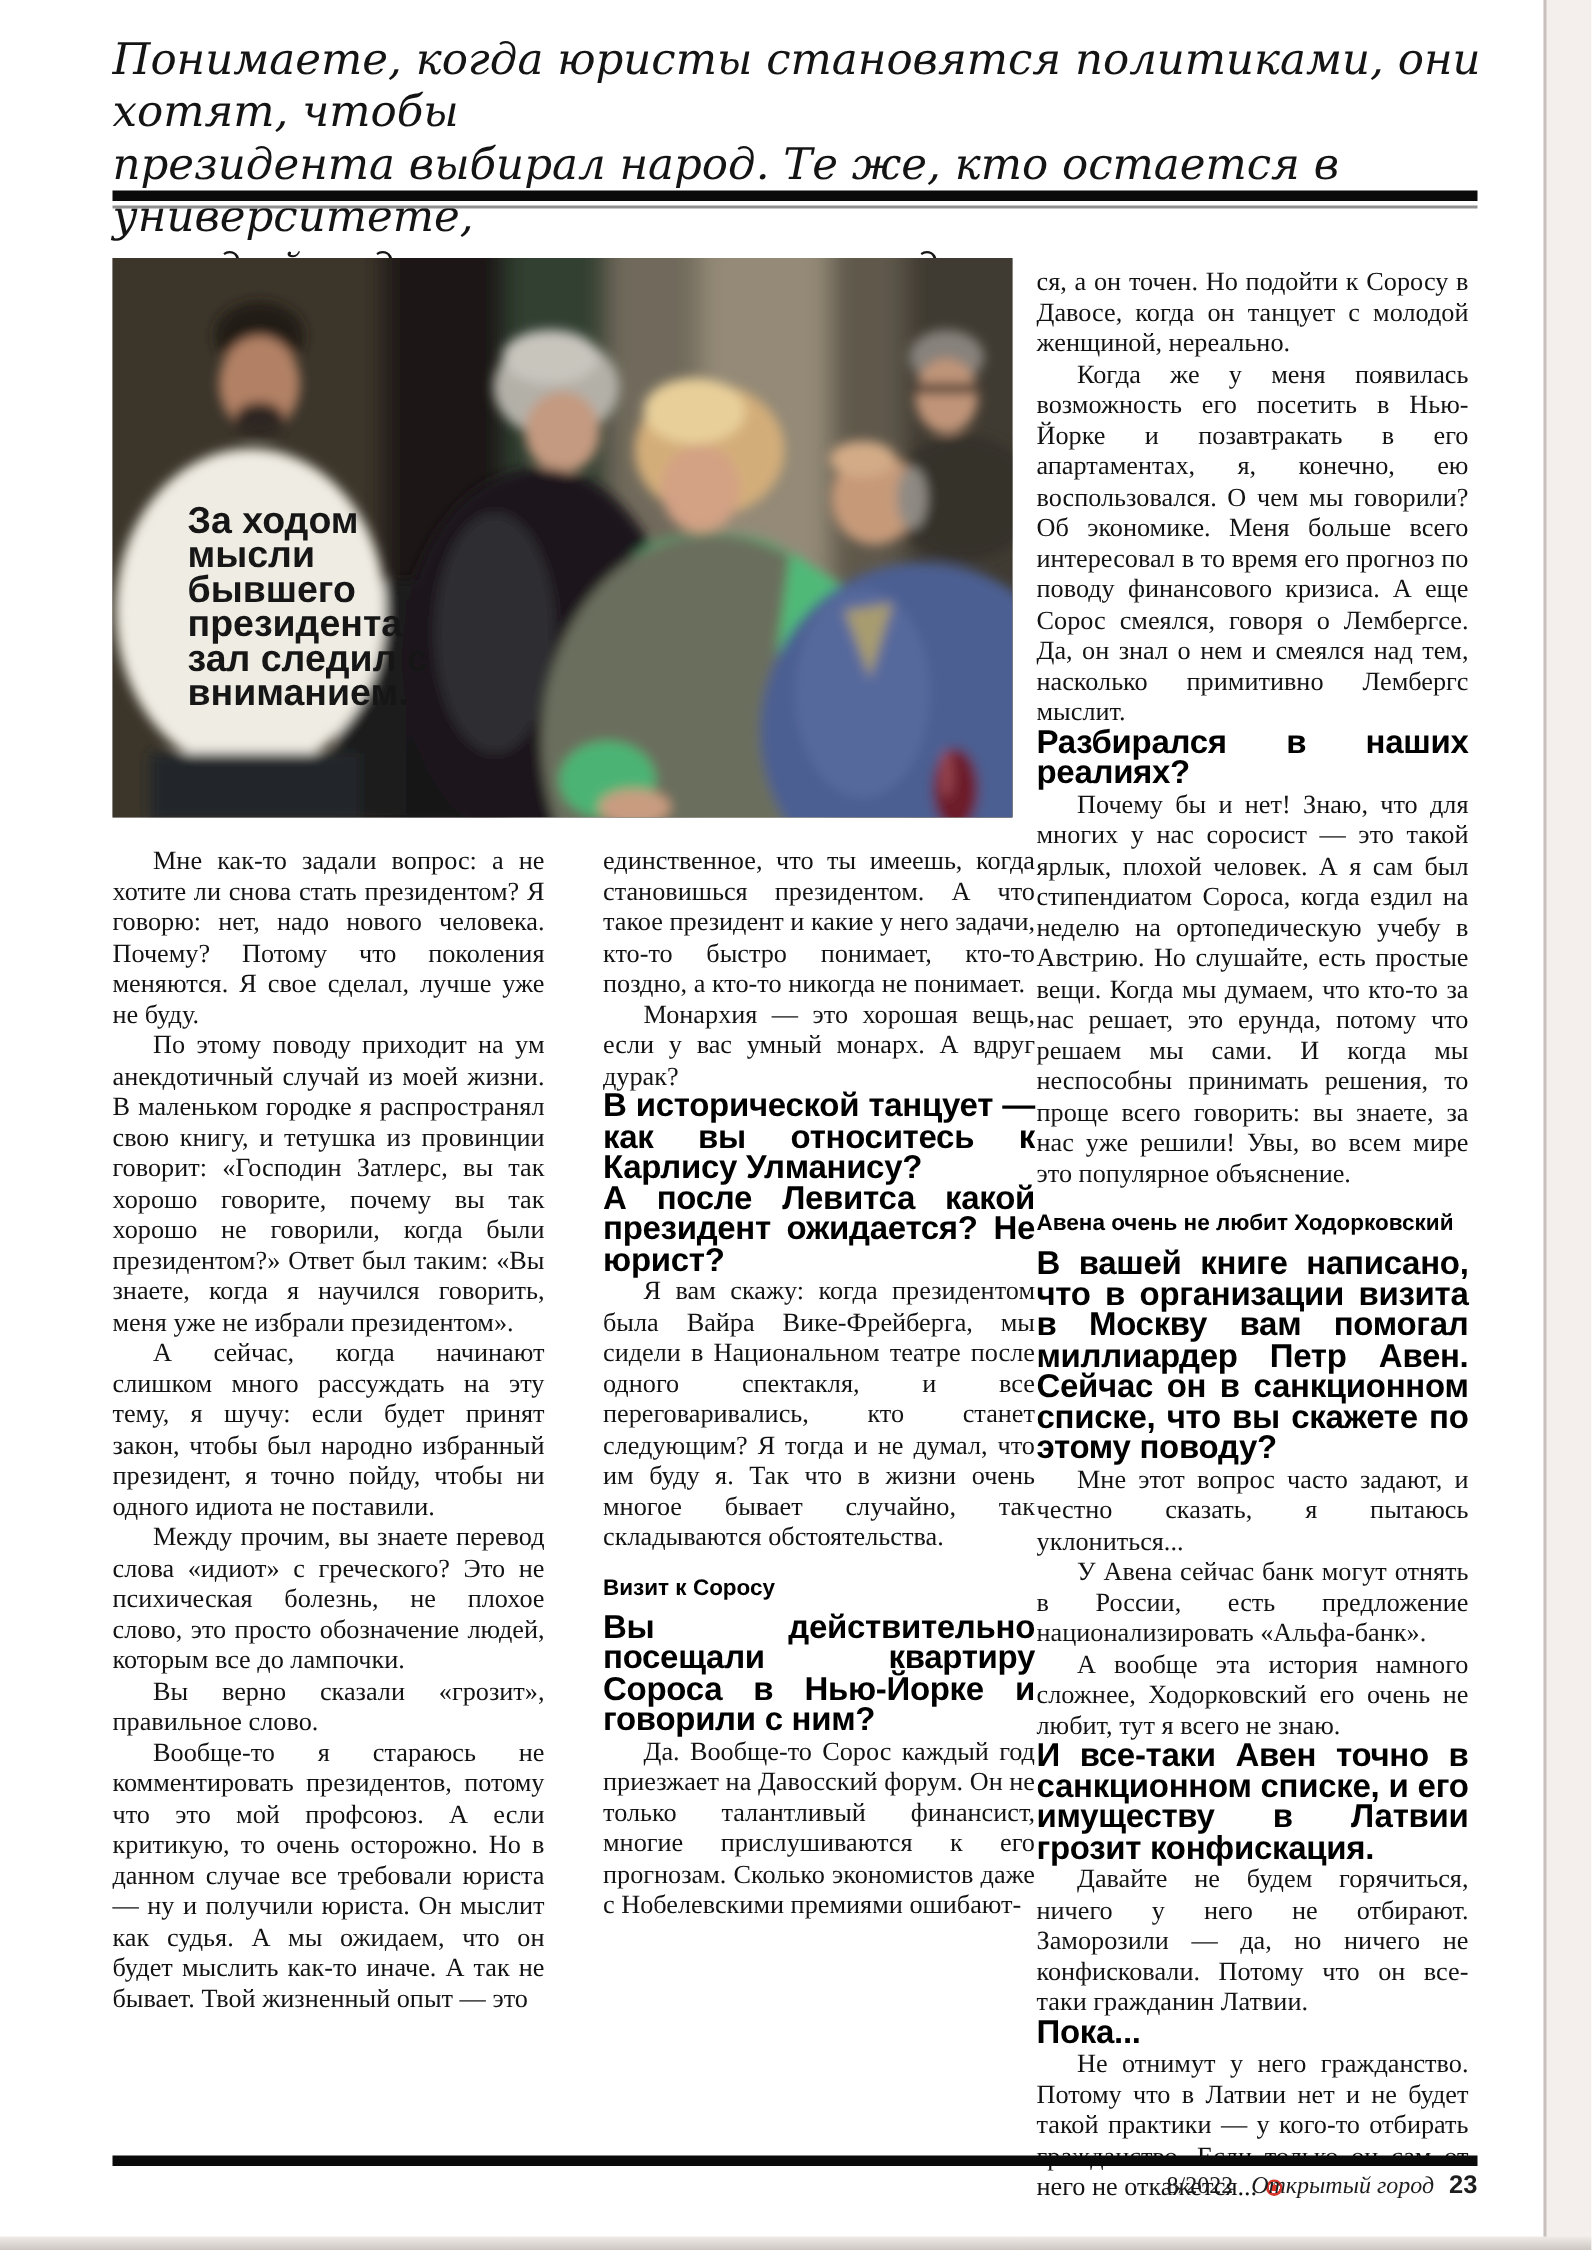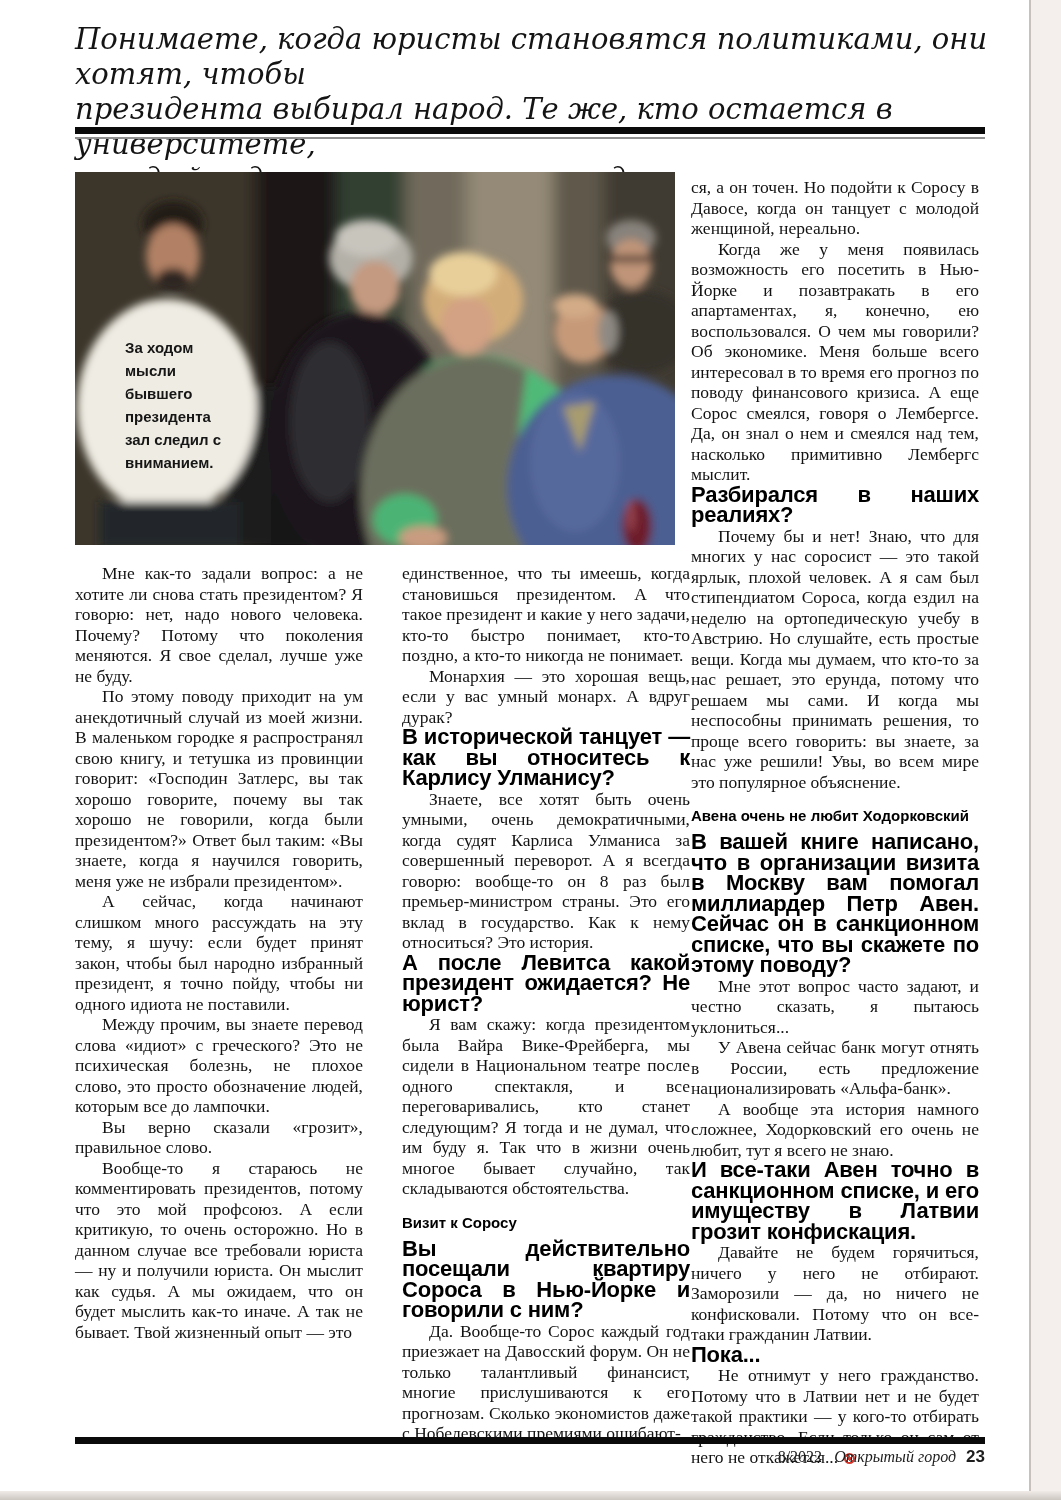--- a/index.html
+++ b/index.html
@@ -32,21 +32,21 @@
   .rule-thin  { height:2px; background:#8f8f8f; margin-top:3px; }
   
   .photo {
     position:absolute; left:75px; top:172px; width:600px; height:373px;
     overflow:hidden; background:#46413a;
   }
   .photo svg { display:block; width:100%; height:100%; }
   .photo-caption {
     position:absolute; left:50px; top:164px;
     font-family:"Liberation Sans", sans-serif;
-    font-weight:bold; font-size:15px; line-height:23px;
+    font-weight:bold; font-size:25px; line-height:23px;
     color:#161616; white-space:pre-line;
   }
   
   .col {
     position:absolute; width:288px;
     font-size:17.5px; line-height:20.5px;
     text-align:justify; color:#131313;
     hyphens:auto; -webkit-hyphens:auto;
   }
   #col1 { left:75px;  top:563px; }
@@ -171,21 +171,20 @@
     <p>По этому поводу приходит на ум анекдотичный случай из моей жизни. В маленьком городке я распространял свою книгу, и тетушка из провинции говорит: «Господин Затлерс, вы так хорошо говорите, почему вы так хорошо не говорили, когда были президентом?» Ответ был таким: «Вы знаете, когда я научился говорить, меня уже не избрали президентом».</p>
     <p>А сейчас, когда начинают слишком много рассуждать на эту тему, я шучу: если будет принят закон, чтобы был народно избранный президент, я точно пойду, чтобы ни одного идиота не поставили.</p>
     <p>Между прочим, вы знаете перевод слова «идиот» с греческого? Это не психическая болезнь, не плохое слово, это просто обозначение людей, которым все до лампочки.</p>
     <p>Вы верно сказали «грозит», правильное слово.</p>
     <p>Вообще-то я стараюсь не комментировать президентов, потому что это мой профсоюз. А если критикую, то очень осторожно. Но в данном случае все требовали юриста — ну и получили юриста. Он мыслит как судья. А мы ожидаем, что он будет мыслить как-то иначе. А так не бывает. Твой жизненный опыт — это</p>
   </div>
 <div class="col" id="col2">
     <p class="noindent">единственное, что ты имеешь, когда становишься президентом. А что такое президент и какие у него задачи, кто-то быстро понимает, кто-то поздно, а кто-то никогда не понимает.</p>
     <p>Монархия — это хорошая вещь, если у вас умный монарх. А вдруг дурак?</p>
     <div class="q">В исторической танцует — как вы относитесь к Карлису Улманису?</div>
-    <p>Знаете, все хотят быть очень умными, очень демократичными, когда судят Карлиса Улманиса за совершенный переворот. А я всегда говорю: вообще-то он 8 раз был премьер-министром страны. Это его вклад в государство. Как к нему относиться? Это история.</p>
     <div class="q">А после Левитса какой президент ожидается? Не юрист?</div>
     <p>Я вам скажу: когда президентом была Вайра Вике-Фрейберга, мы сидели в Национальном театре после одного спектакля, и все переговаривались, кто станет следующим? Я тогда и не думал, что им буду я. Так что в жизни очень многое бывает случайно, так складываются обстоятельства.</p>
     <div class="h">Визит к Соросу</div>
     <div class="q">Вы действительно посещали квартиру Сороса в Нью-Йорке и говорили с ним?</div>
     <p>Да. Вообще-то Сорос каждый год приезжает на Давосский форум. Он не только талантливый финансист, многие прислушиваются к его прогнозам. Сколько экономистов даже с Нобелевскими премиями ошибают-</p>
   </div>
 <div class="col" id="col3">
     <p class="noindent">ся, а он точен. Но подойти к Соросу в Давосе, когда он танцует с молодой женщиной, нереально.</p>
     <p>Когда же у меня появилась возможность его посетить в Нью-Йорке и позавтракать в его апартаментах, я, конечно, ею воспользовался. О чем мы говорили? Об экономике. Меня больше всего интересовал в то время его прогноз по поводу финансового кризиса. А еще Сорос смеялся, говоря о Лембергсе. Да, он знал о нем и смеялся над тем, насколько примитивно Лембергс мыслит.</p>
     <div class="q">Разбирался в наших реалиях?</div>

